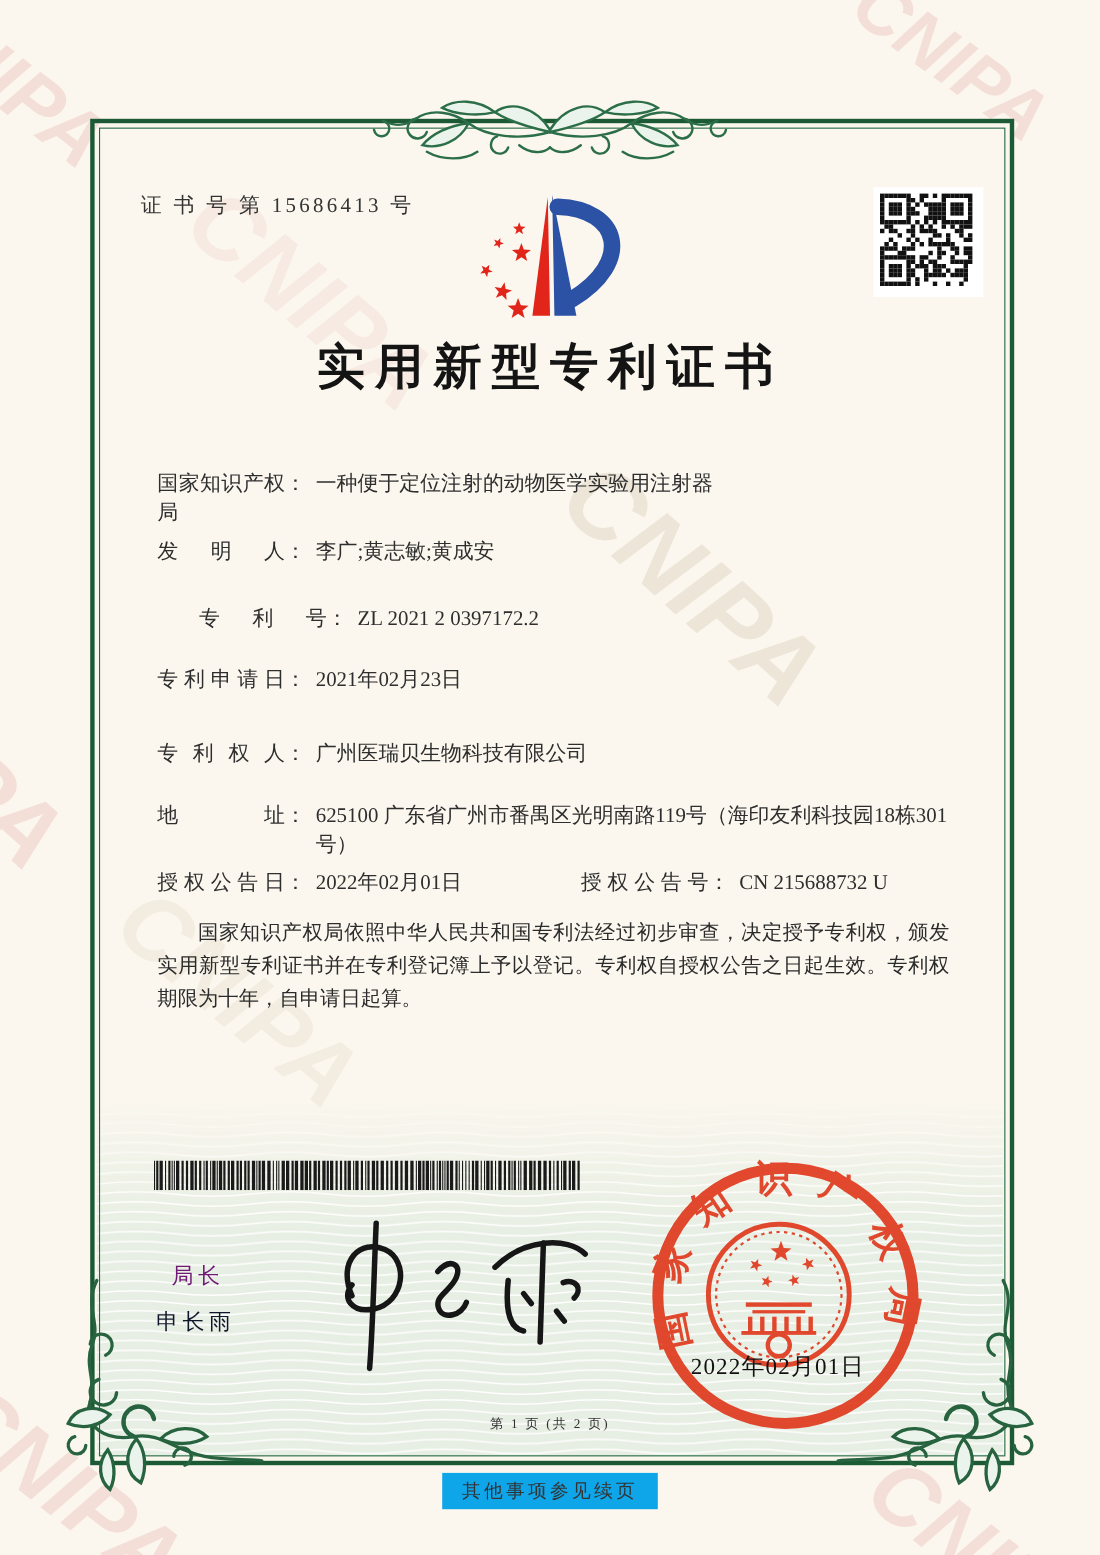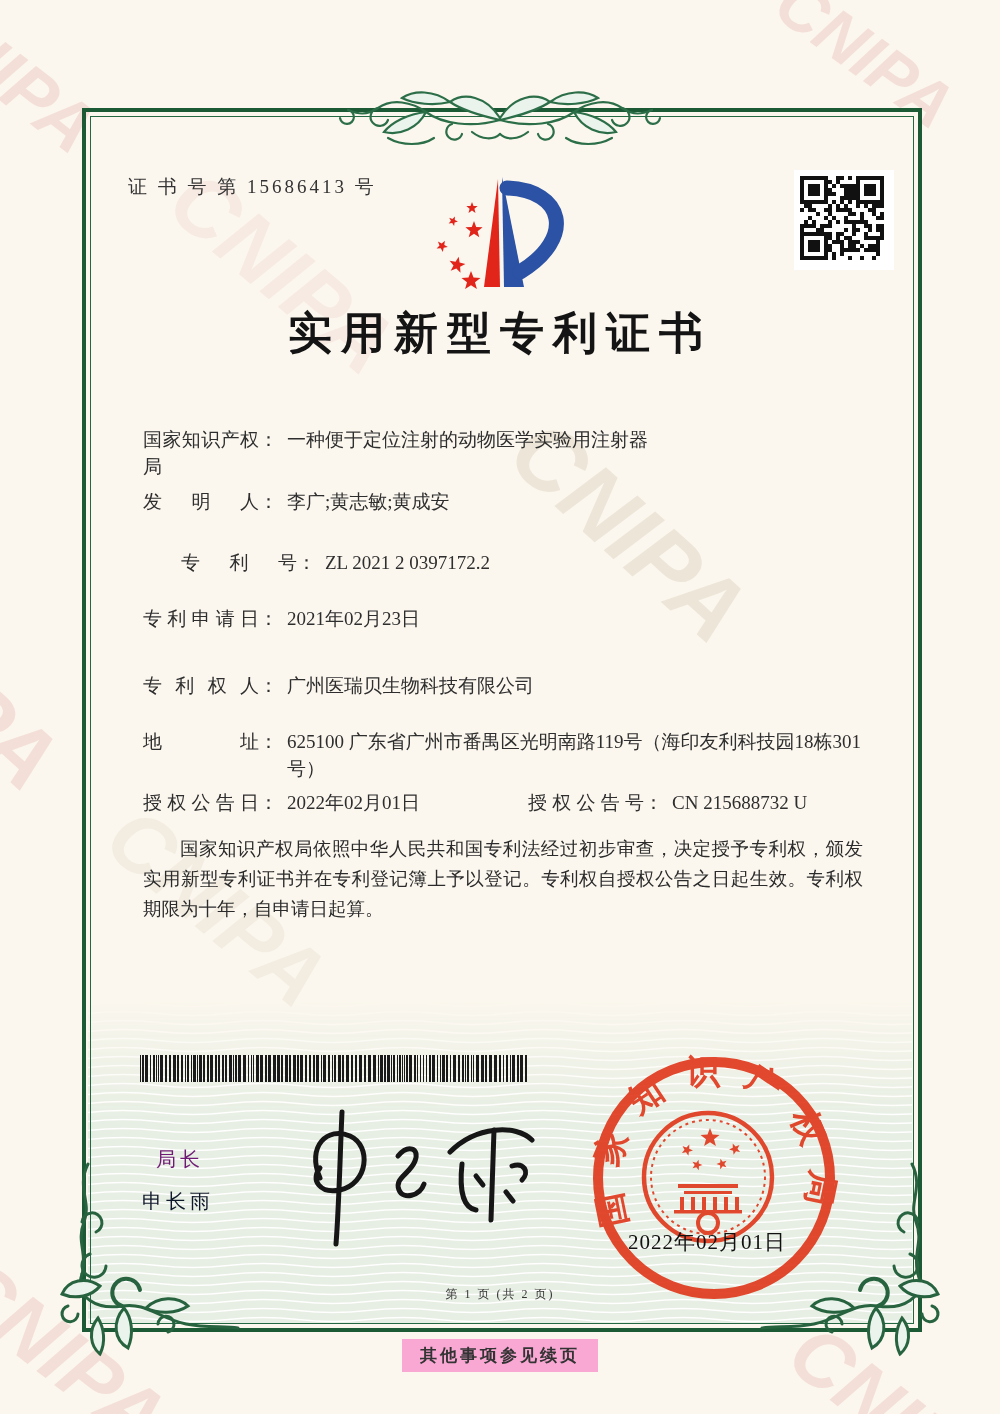--- a/index.html
+++ b/index.html
@@ -34,22 +34,22 @@
   .fcolon{flex:none;}
   .fval{padding-left:9px;flex:1;}
   .fgroup{display:flex;}
   #row-grant .fgroup:first-child{width:370px;flex:none;}
   #body-text{left:143px;top:834px;width:720px;font-size:18.5px;color:#2b2b2b;z-index:3;}
   #body-text p{margin:0;text-indent:2em;line-height:30px;text-align:justify;}
   #director-title{left:142px;top:1146px;font-size:20px;letter-spacing:4px;color:#701a75;z-index:3;margin-left:14px;}
   #director-name{left:142px;top:1188px;font-size:20px;letter-spacing:4px;color:#0f172a;z-index:3;}
   #seal-date{left:628px;top:1228px;font-size:21px;letter-spacing:1px;color:#111;z-index:5;}
   #page-info{left:0;top:1286px;width:100%;text-align:center;font-size:12px;color:#333;letter-spacing:2px;z-index:3;}
-  #continuation{left:50%;top:1339px;transform:translateX(-50%);background:#f9a8d4;
-                padding:5px 18px;font-size:17px;letter-spacing:3px;color:#333;z-index:3;font-weight:bold;}
+  #continuation{left:50%;top:1339px;transform:translateX(-50%);background:#0ea5e9;
+                padding:5px 18px;font-size:17px;letter-spacing:3px;color:#333;z-index:3;}
 
   #barcode{position:absolute;left:140px;top:1055px;z-index:3;}
   #qr-box{position:absolute;left:794px;top:170px;width:96px;height:96px;background:#fff;z-index:3;padding:2px;}
   #logo{position:absolute;left:412px;top:160px;z-index:3;}
   #signature{position:absolute;left:268px;top:1098px;z-index:4;}
   #seal{position:absolute;left:588px;top:1052px;z-index:3;opacity:.92;}
 </style>
 </head>
 <body>
 

